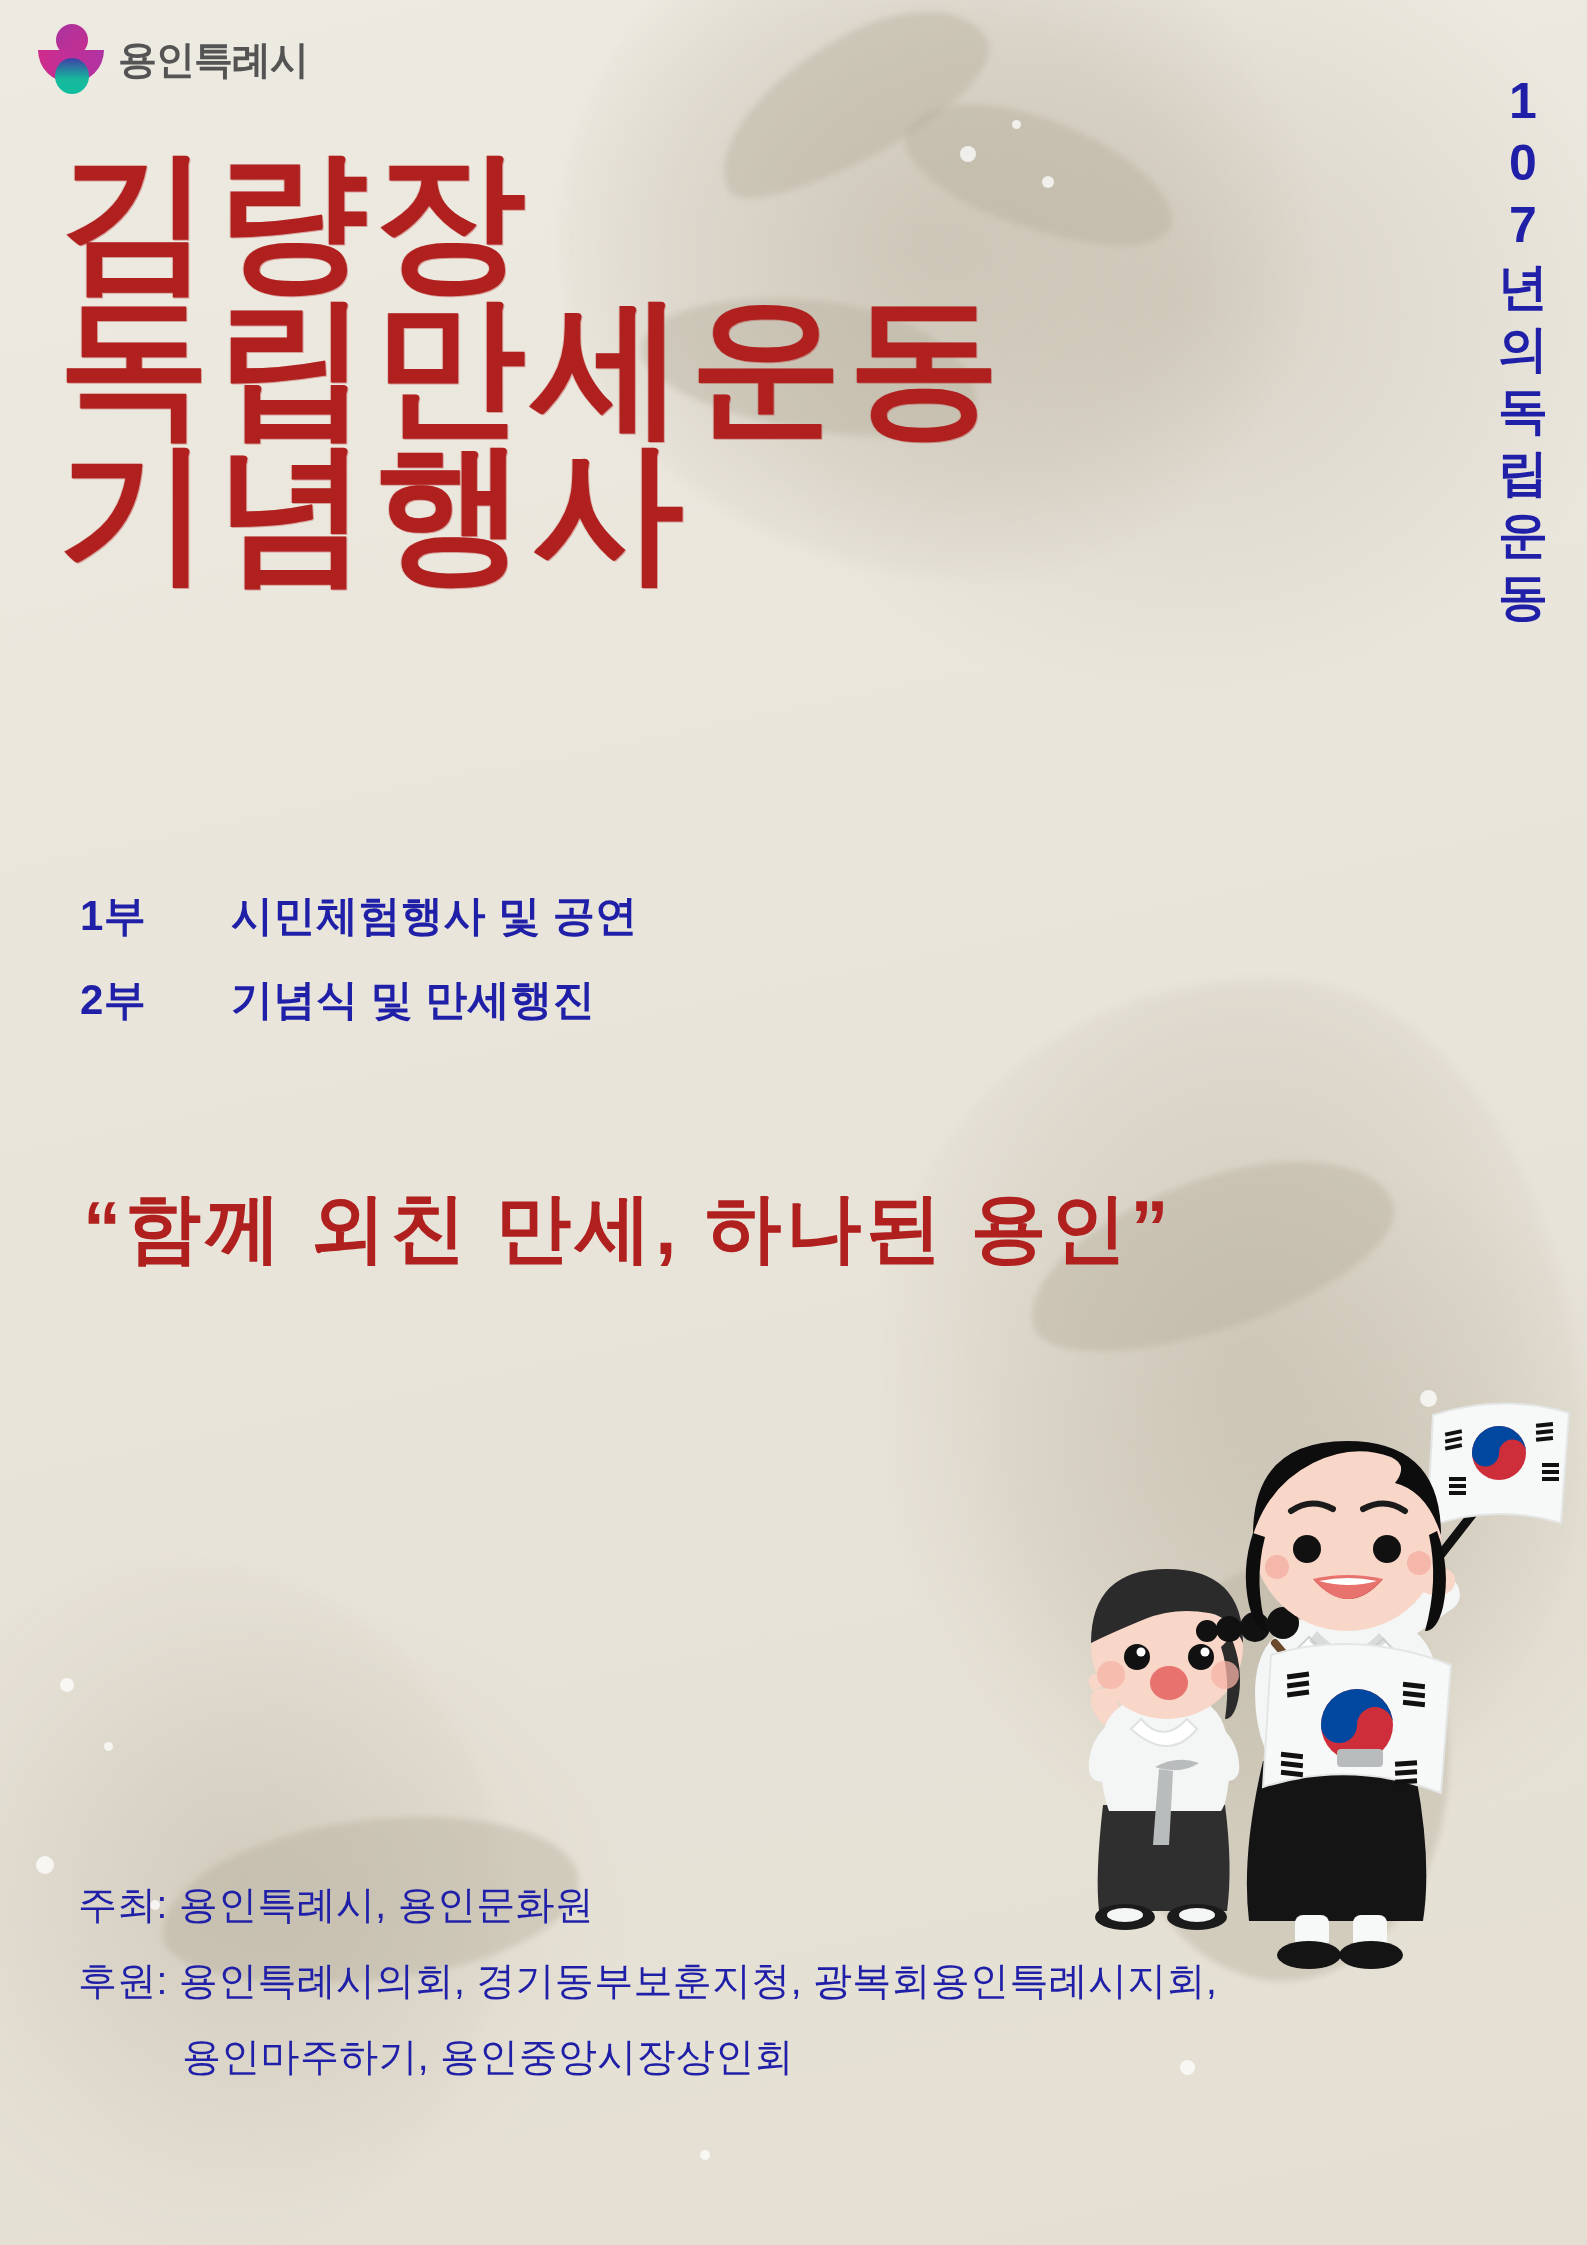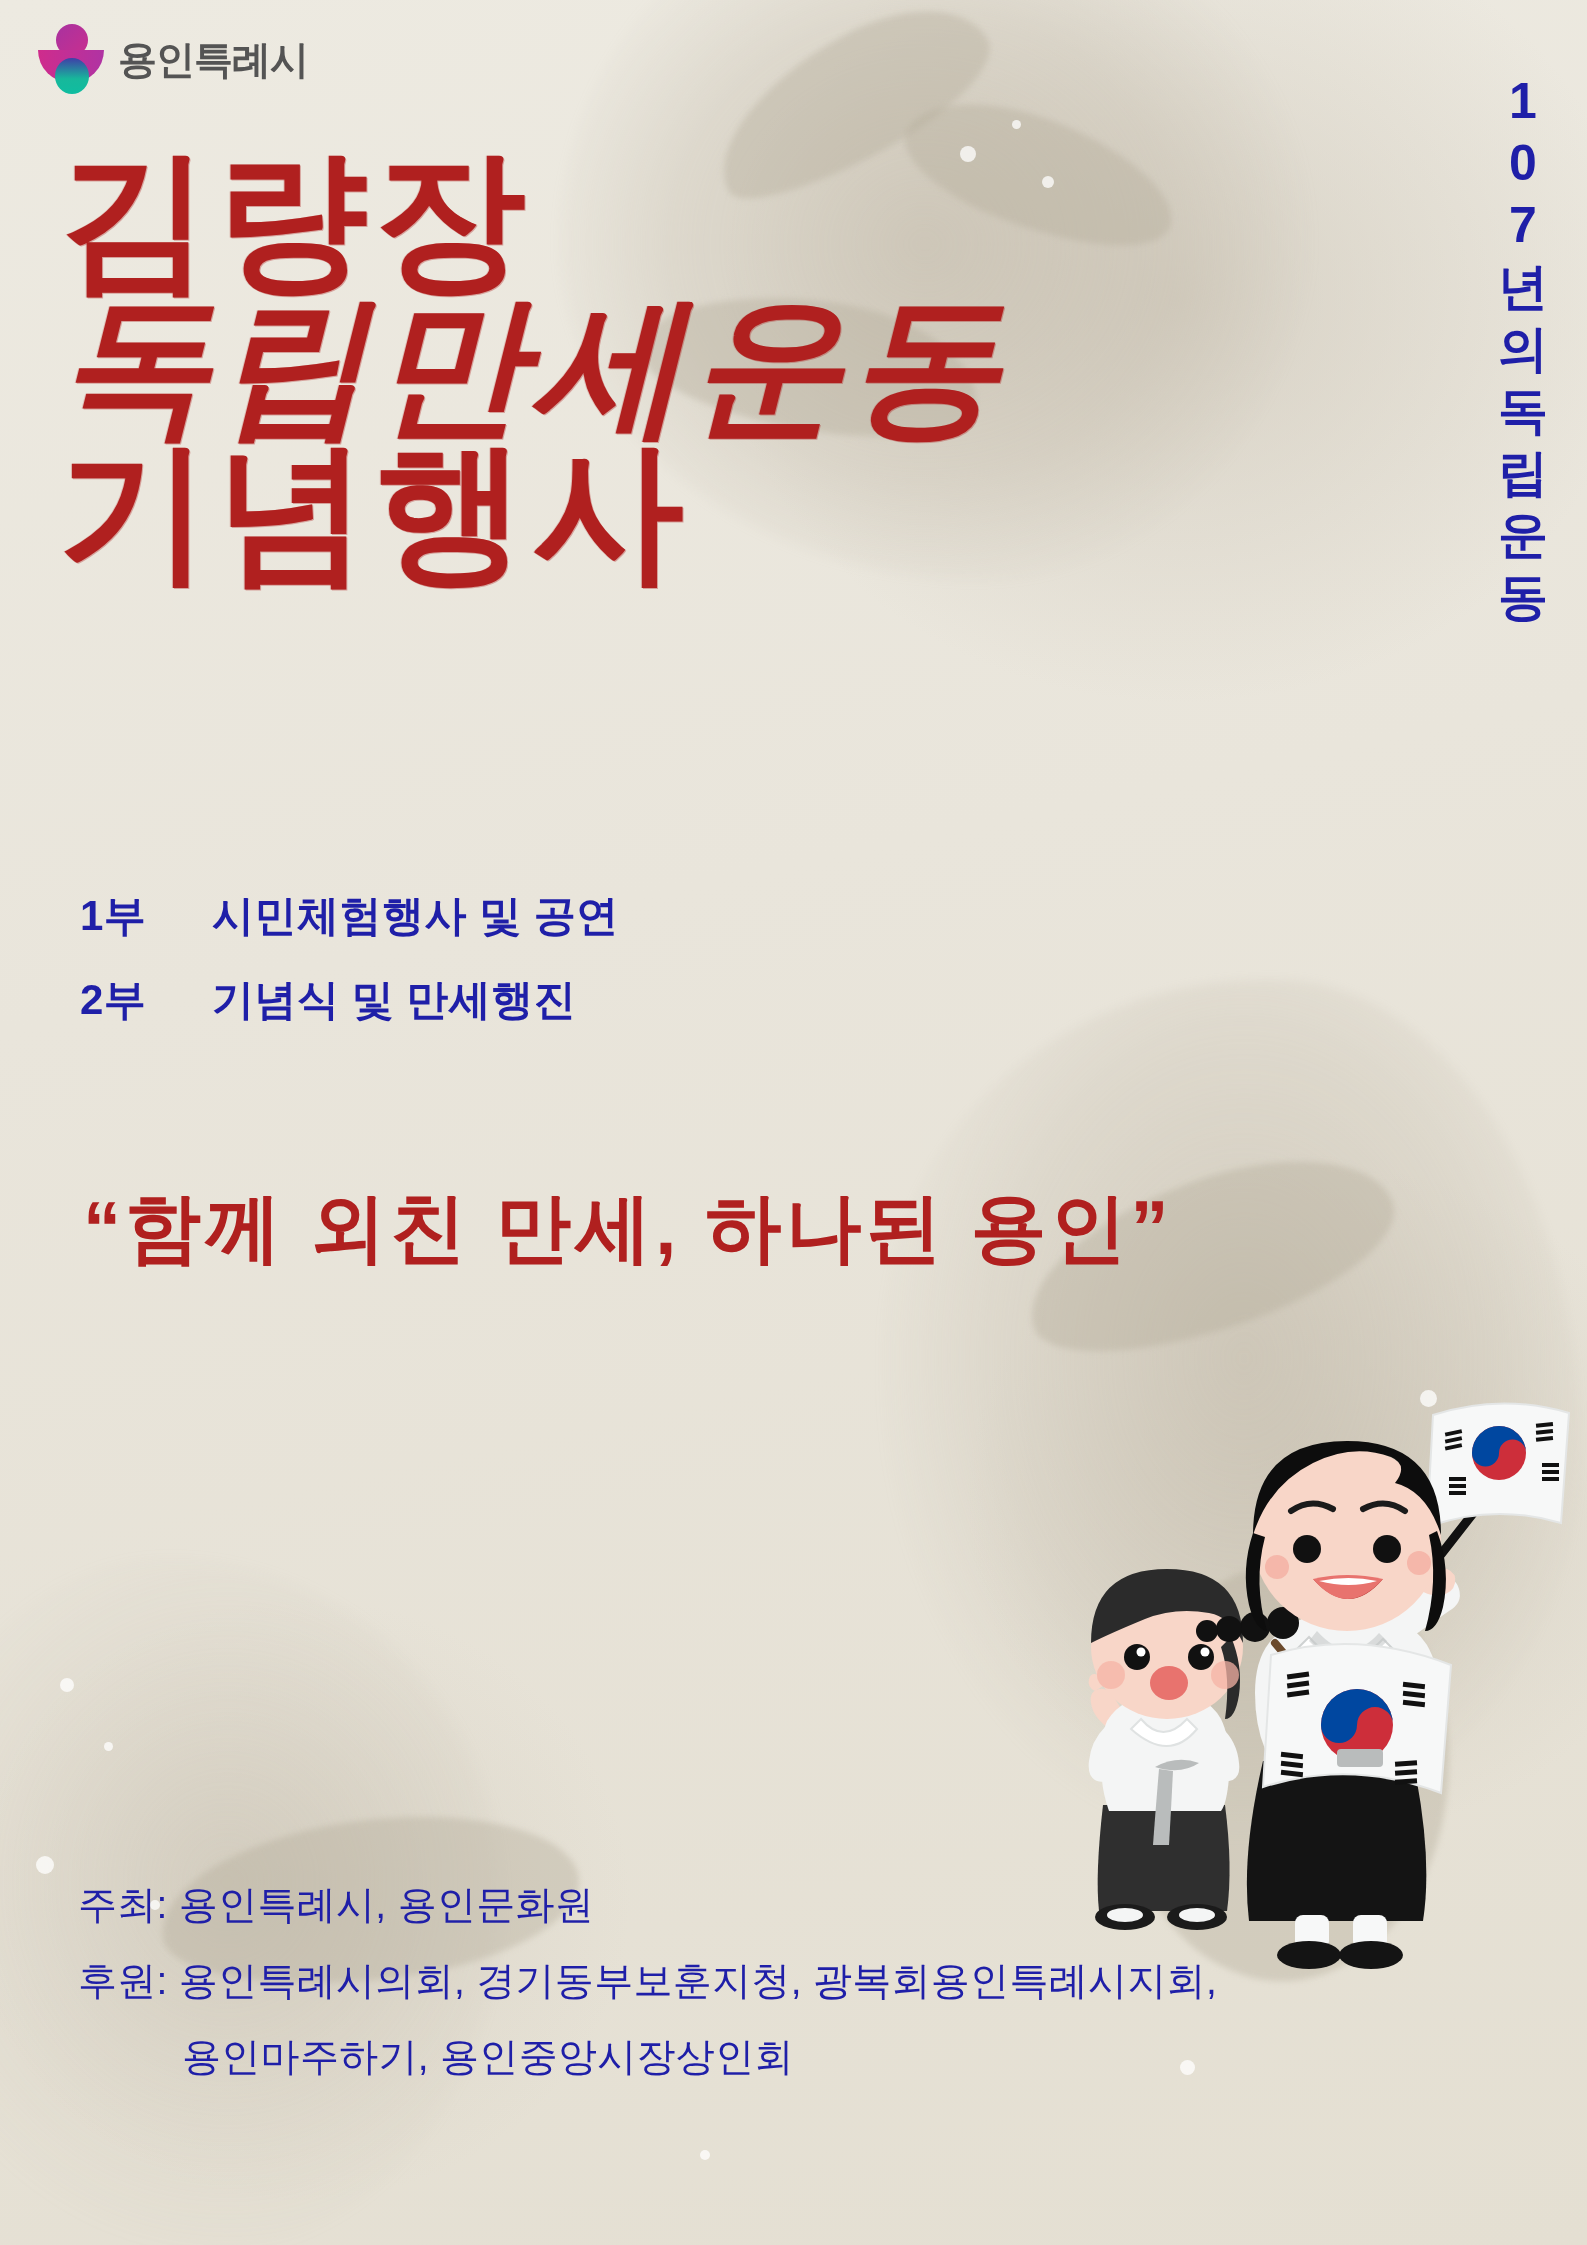--- a/index.html
+++ b/index.html
@@ -99,29 +99,30 @@
   .title-line {
     color: #b0201f;
     font-weight: 700;
     line-height: .92;
     letter-spacing: 6px;
     font-size: 150px;
     white-space: nowrap;
     text-shadow: 1px 1px 0 rgba(176,32,31,.35), -1px 0 0 rgba(176,32,31,.2);
   }
   .title-line.l1 { font-size: 152px; }
-  .title-line.l2 { font-size: 152px; margin-top: 6px; font-style: italic; }
+  .title-line.l2 { font-size: 152px; margin-top: 6px; }
   .title-line.l3 { font-size: 152px; margin-top: 6px; }
 
   
   .program { position: absolute; left: 80px; top: 888px; color: #1f1fa8; }
   .prog-row {
     display: flex; align-items: baseline;
     font-size: 42px; font-weight: 700; letter-spacing: .5px;
     margin-bottom: 28px;
+    gap: 19px;
   }
   .prog-no { width: 132px; }
   .prog-txt { }
 
   
   .slogan {
     position: absolute; left: 46px; top: 1178px;
     color: #b0201f; font-size: 76px; font-weight: 700;
     letter-spacing: 4px; white-space: nowrap; margin-left: 37px;
   }

